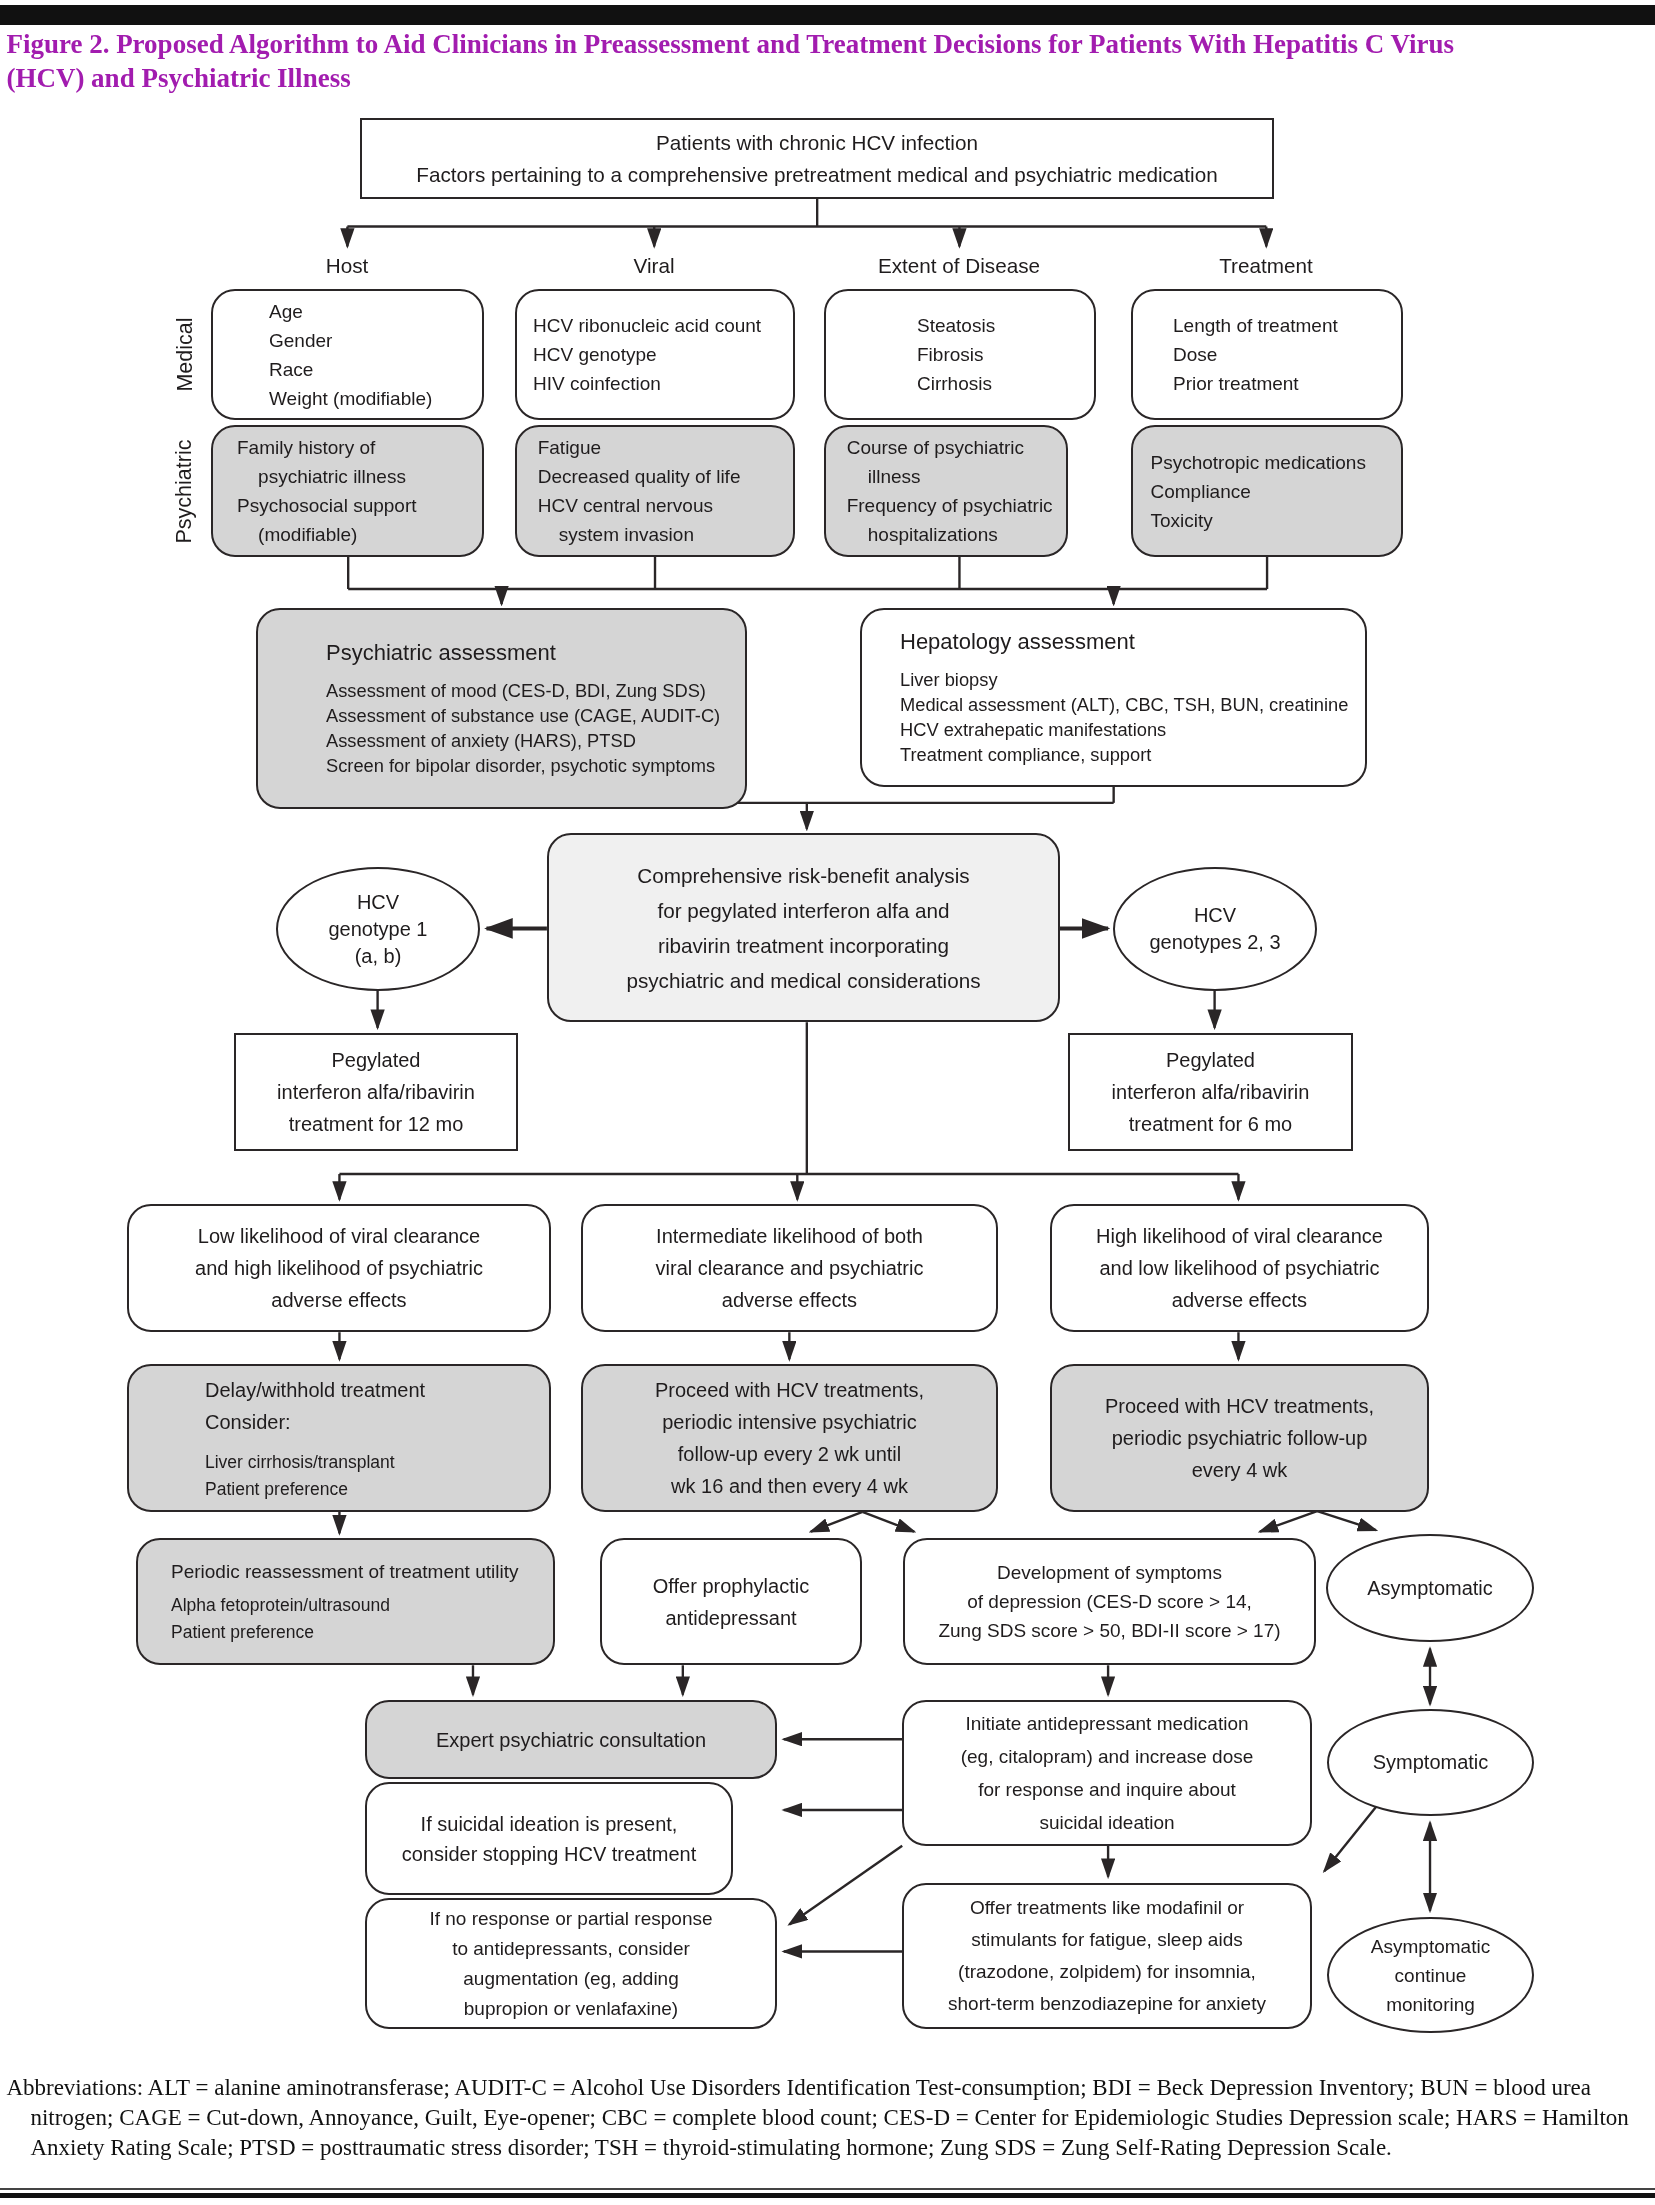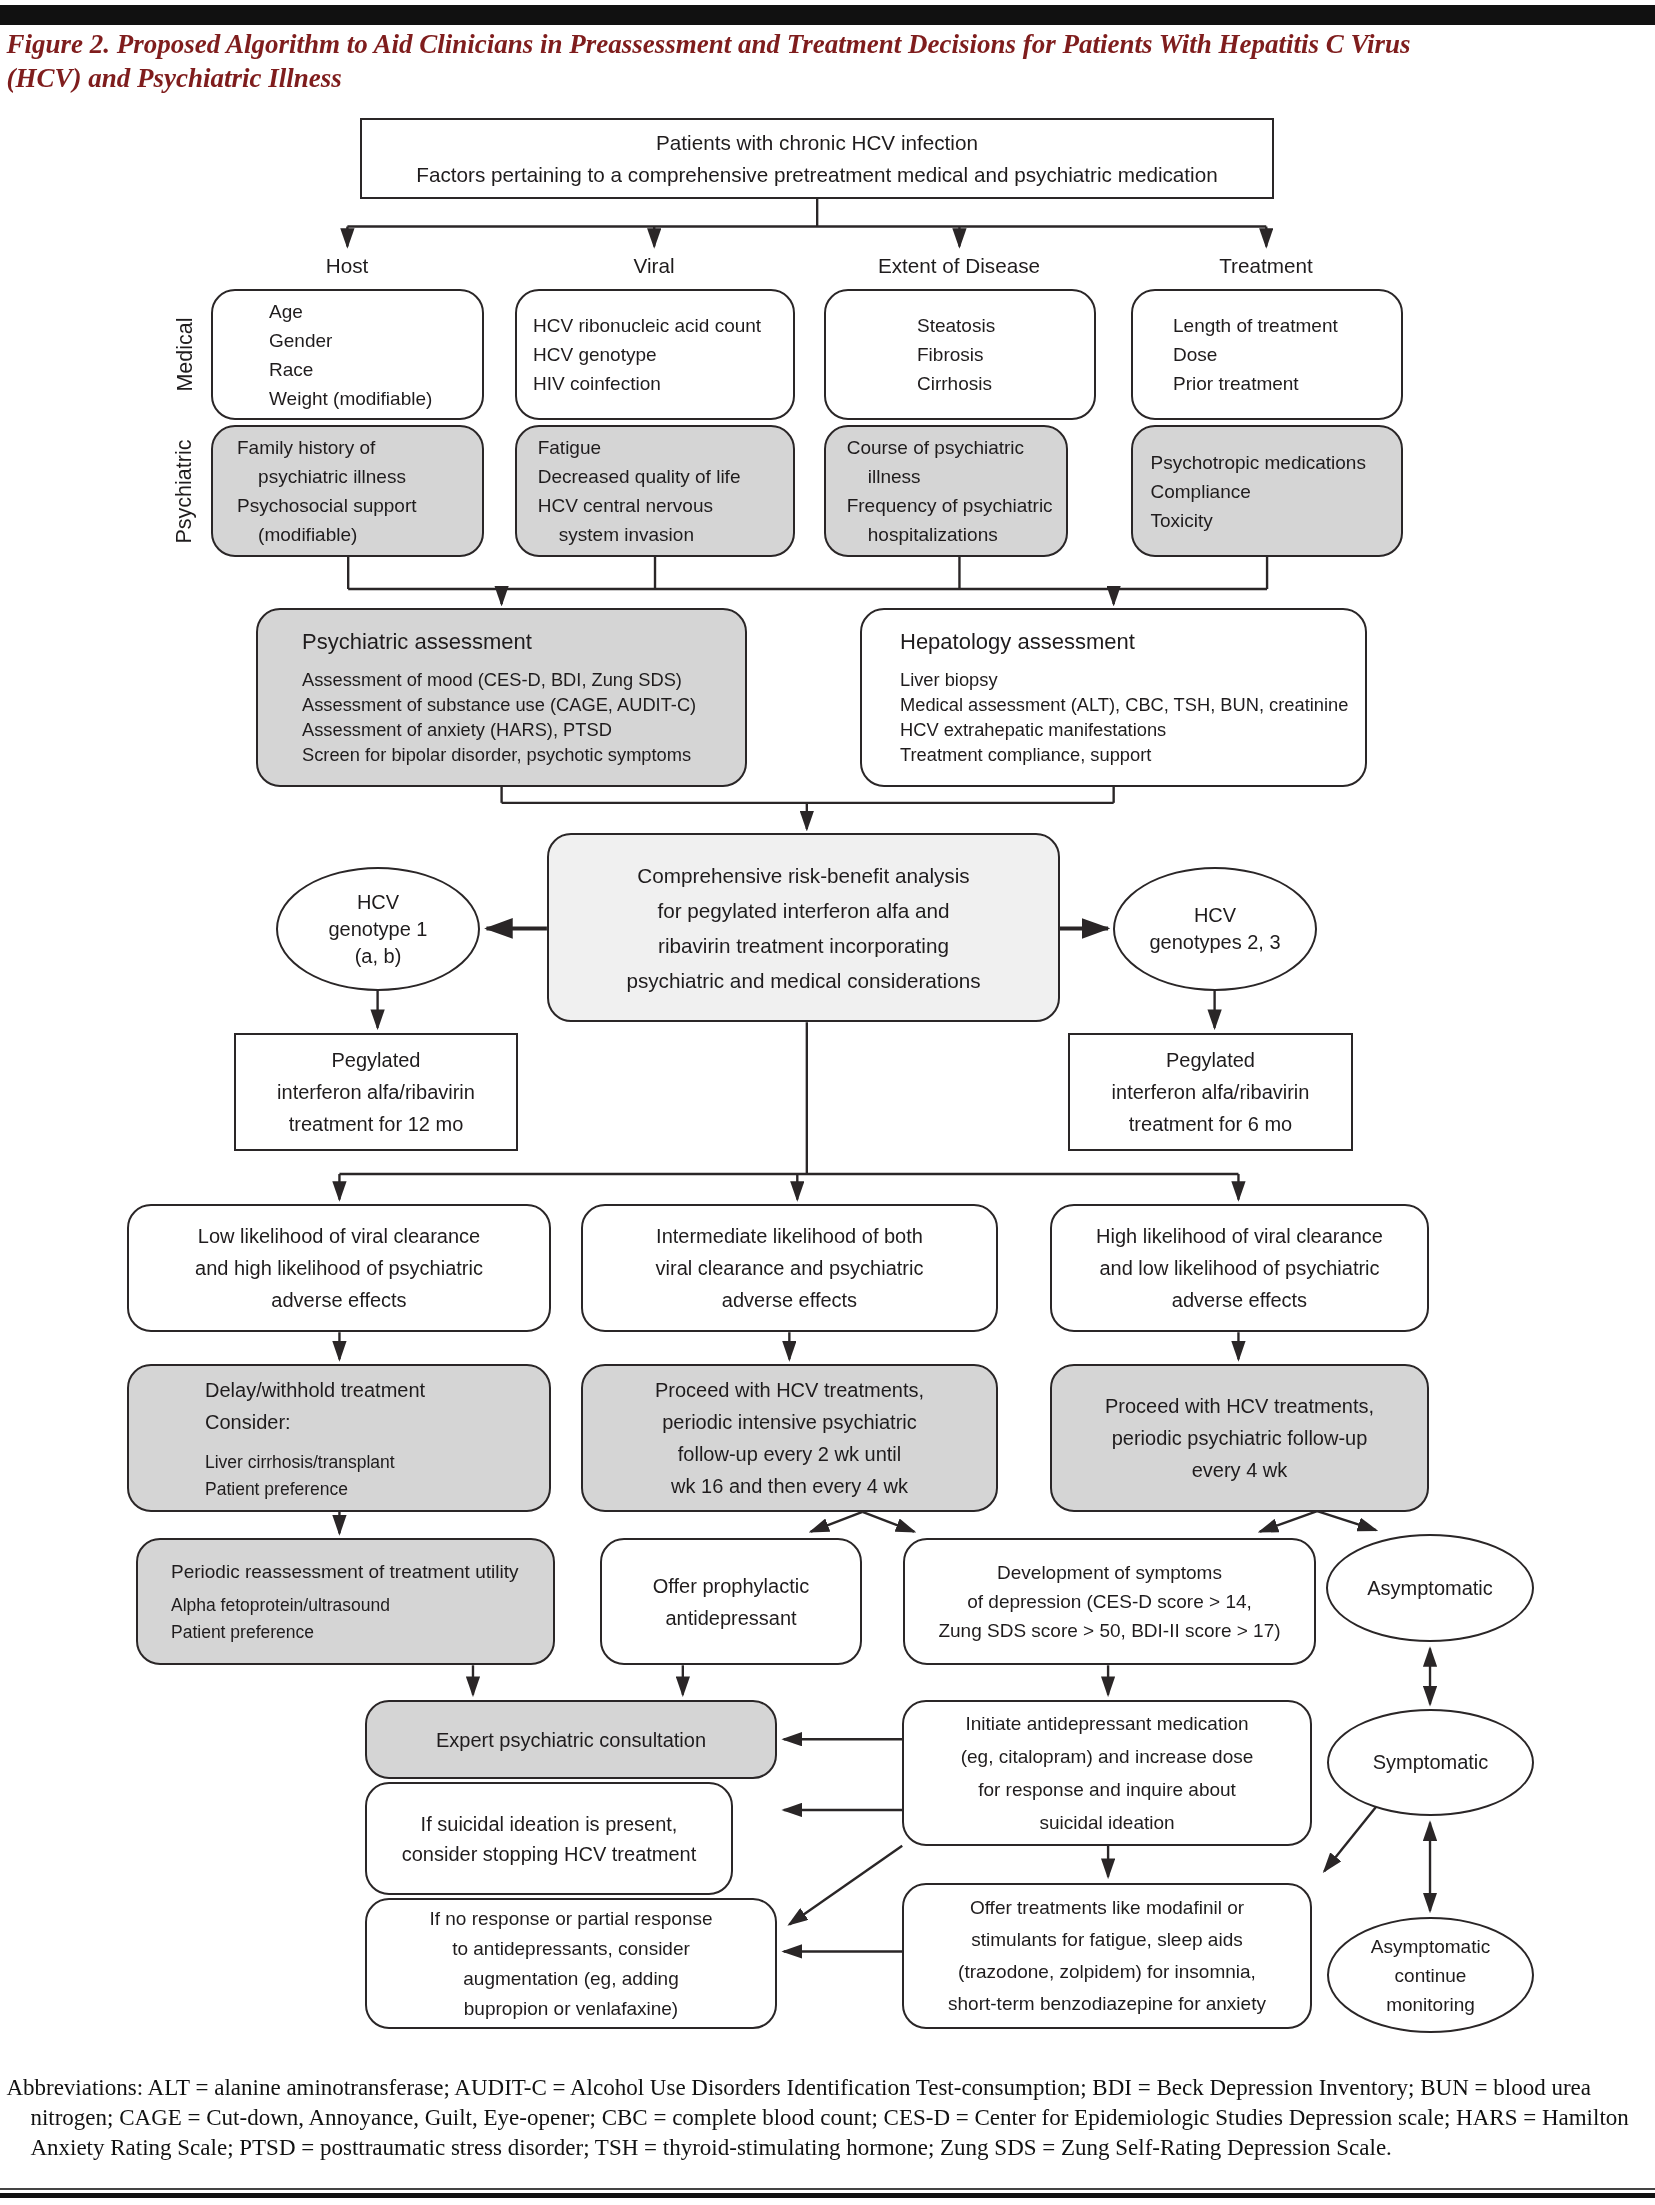--- a/index.html
+++ b/index.html
@@ -1,21 +1,21 @@
 <!DOCTYPE html>
 <html style="font-size:12.7px"><head>
 <meta charset="utf-8">
 <style>
   html,body { margin:0; padding:0; background:#ffffff; }
   .page { position:relative; width:1655px; height:2205px; background:#fff; overflow:hidden;
           font-family:"Liberation Sans", sans-serif; color:#1f1c1d; }
   .rule { position:absolute; left:0; width:1655px; background:#111; }
   .fig-title { position:absolute; left:6.4px; top:27px; width:1639px; margin:0;
                font-family:"Liberation Serif", serif; font-weight:bold; font-size:27px;
-               line-height:34px; white-space:pre-line; color:#7f1d1d;font-style:italic; }
+               line-height:34px; white-space:pre-line; color:#a21caf; }
   .abbrev { position:absolute; left:6.4px; top:2073px; width:1639px; margin:0;
             font-family:"Liberation Serif", serif; font-size:23px; line-height:30px;
             color:#111; padding-left:24px; text-indent:-24px; }
   .wires { position:absolute; left:0; top:0; width:1655px; height:2205px; z-index:1; }
   .node { position:absolute; z-index:2; box-sizing:border-box; background:#fff;
           border:2.4px solid #2a2627; border-radius:24px;
           display:flex; flex-direction:column; align-items:center; justify-content:center;
           text-align:center; white-space:pre; font-size:20px; line-height:32px; }
   .sq { border-radius:0; }
   .gray { background:#d5d5d5; }
@@ -154,21 +154,21 @@
 HCV central nervous
     system invasion</div>
   <div class="node gray leftal f24" style="left:824px;top:425px;width:244px;height:132px;padding-left:20.7px;">Course of psychiatric
     illness
 Frequency of psychiatric
     hospitalizations</div>
   <div class="node gray leftal f24" style="left:1131px;top:425px;width:272px;height:132px;padding-left:17.5px;">Psychotropic medications
 Compliance
 Toxicity</div>
 
-  <div class="node gray leftal" style="left:256px;top:608px;width:491px;height:179px;padding-left:44px;">
+  <div class="node gray leftal" style="left:256px;top:608px;width:491px;height:201px;padding-left:68px;">
     <span class="bx-title">Psychiatric assessment</span>
     <span class="bx-body">Assessment of mood (CES-D, BDI, Zung SDS)
 Assessment of substance use (CAGE, AUDIT-C)
 Assessment of anxiety (HARS), PTSD
 Screen for bipolar disorder, psychotic symptoms</span>
   </div>
   <div class="node leftal" style="left:860px;top:608px;width:507px;height:179px;padding-left:38px;">
     <span class="bx-title">Hepatology assessment</span>
     <span class="bx-body">Liver biopsy
 Medical assessment (ALT), CBC, TSH, BUN, creatinine

